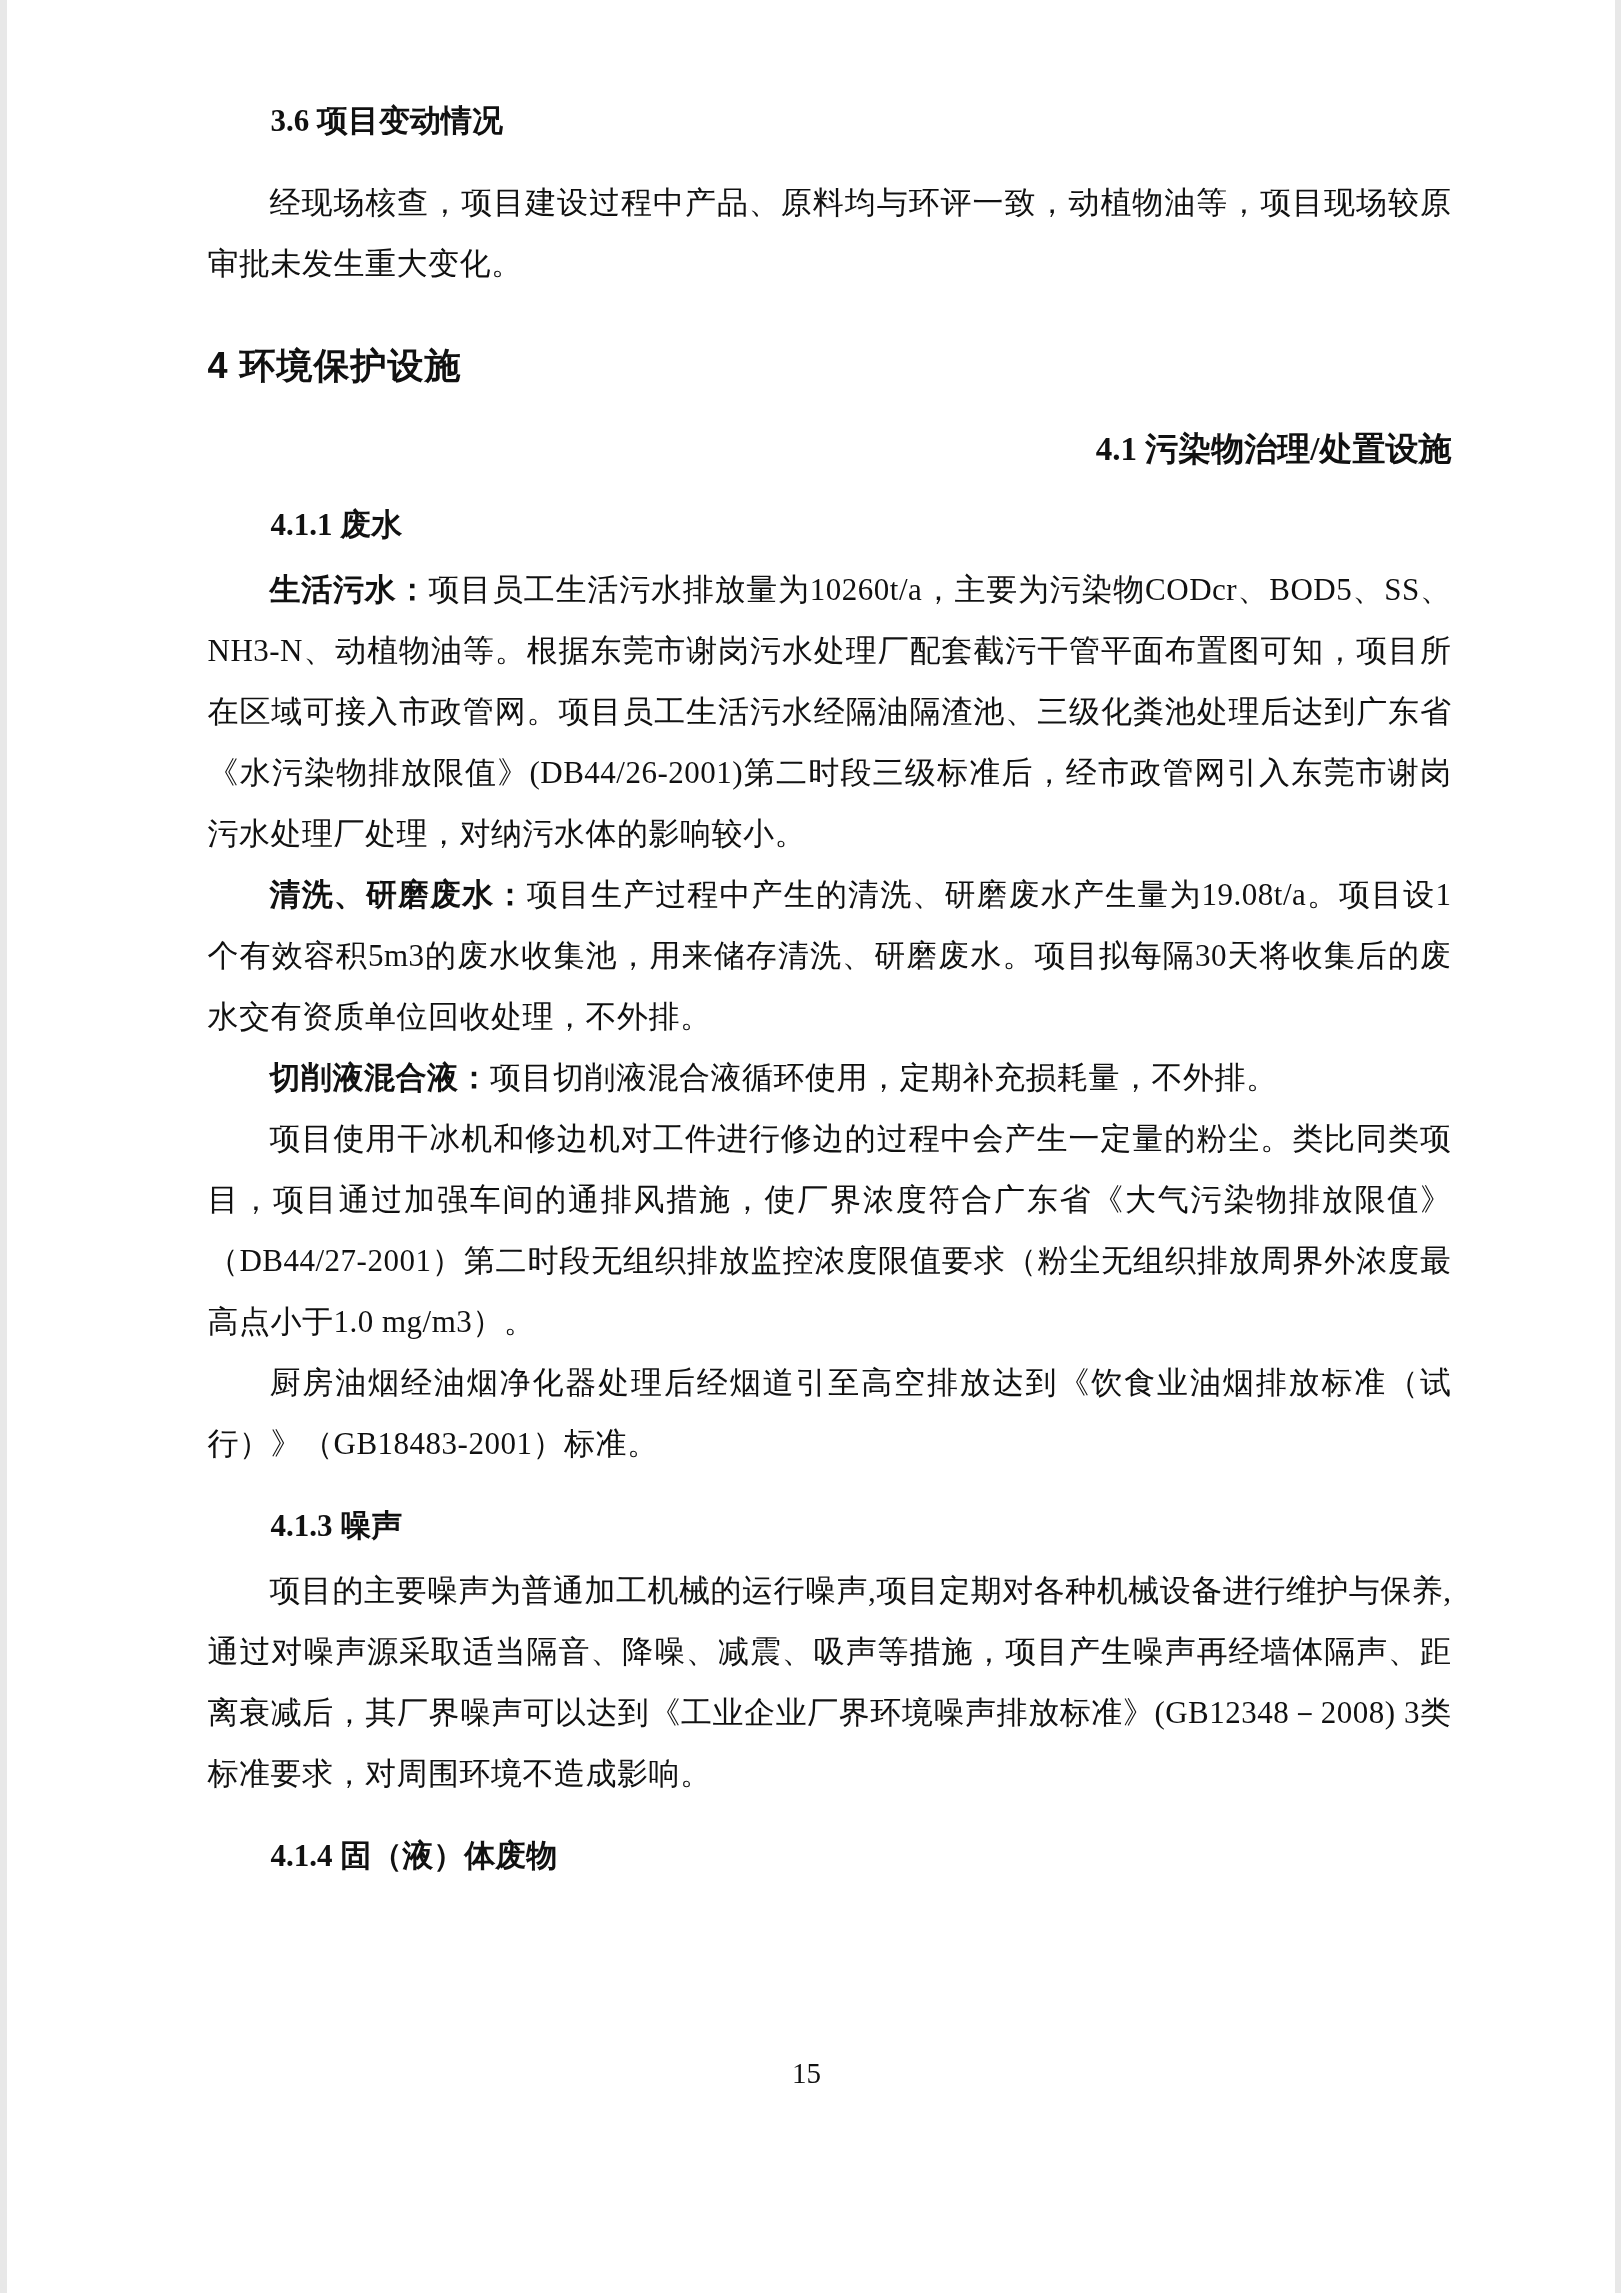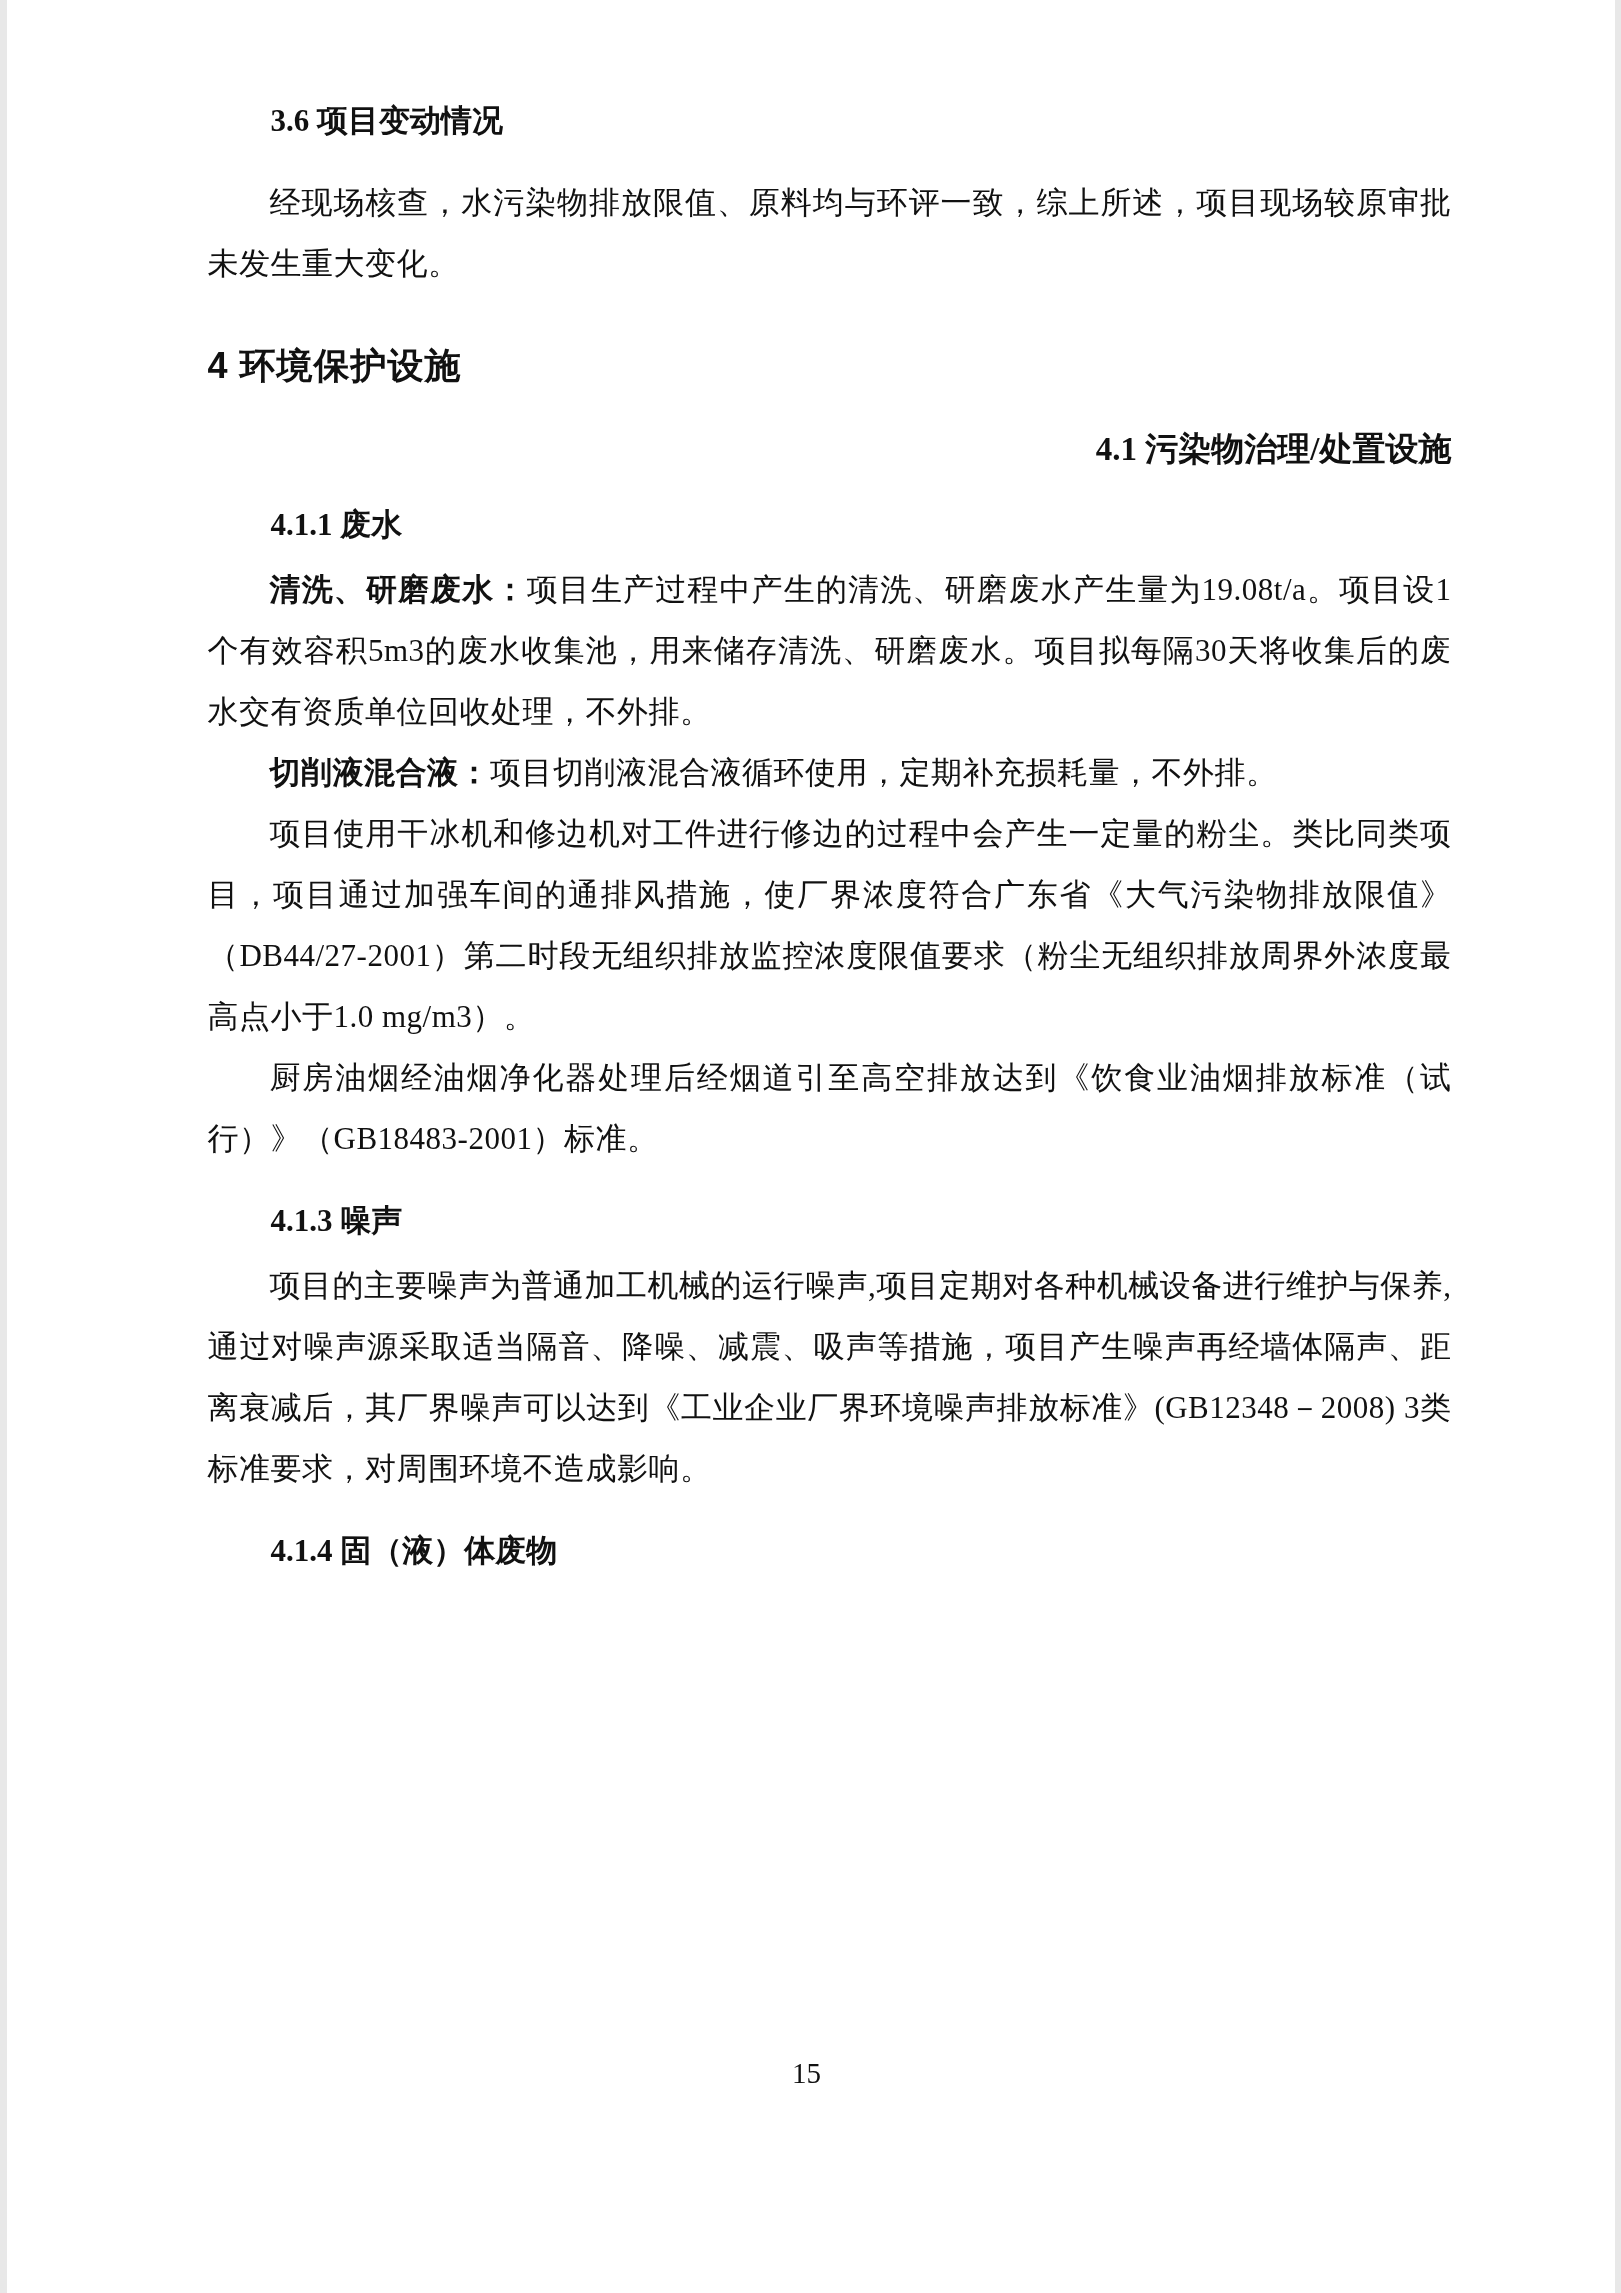--- a/index.html
+++ b/index.html
@@ -76,28 +76,29 @@
   }
 </style>
 </head>
 <body>
 
 <div class="page">
   <div class="content">
 
     <h3 class="h3 first">3.6 项目变动情况</h3>
 
-    <p class="body">经现场核查，水污染物排放限值、原料均与环评一致，综上所述，项目现场较原审批未发生重大变化。</p>
+    <p class="body">经现场核查，项目建设过程中产品、原料均与环评一致，动植物油等，项目现场较原审批未发生重大变化。</p>
 
     <h1 class="h1">4 环境保护设施</h1>
 
     <h2 class="h2">4.1 污染物治理/处置设施</h2>
 
     <h3 class="h3">4.1.1 废水</h3>
 
+    <p class="body"><span class="lead">生活污水：</span><span>项目员工生活污水排放量为10260t/a，主要为污染物CODcr、BOD5、SS、NH3-N、动植物油等。根据东莞市谢岗污水处理厂配套截污干管平面布置图可知，项目所在区域可接入市政管网。项目员工生活污水经隔油隔渣池、三级化粪池处理后达到广东省《水污染物排放限值》(DB44/26-2001)第二时段三级标准后，经市政管网引入东莞市谢岗污水处理厂处理，对纳污水体的影响较小。</span></p>
 
     <p class="body"><span class="lead">清洗、研磨废水：</span><span>项目生产过程中产生的清洗、研磨废水产生量为19.08t/a。项目设1个有效容积5m3的废水收集池，用来储存清洗、研磨废水。项目拟每隔30天将收集后的废水交有资质单位回收处理，不外排。</span></p>
 
     <p class="body"><span class="lead">切削液混合液：</span><span>项目切削液混合液循环使用，定期补充损耗量，不外排。</span></p>
 
 
     <p class="body">项目使用干冰机和修边机对工件进行修边的过程中会产生一定量的粉尘。类比同类项目，项目通过加强车间的通排风措施，使厂界浓度符合广东省《大气污染物排放限值》（DB44/27-2001）第二时段无组织排放监控浓度限值要求（粉尘无组织排放周界外浓度最高点小于1.0 mg/m3）。</p>
 
     <p class="body">厨房油烟经油烟净化器处理后经烟道引至高空排放达到《饮食业油烟排放标准（试行）》（GB18483-2001）标准。</p>
 

